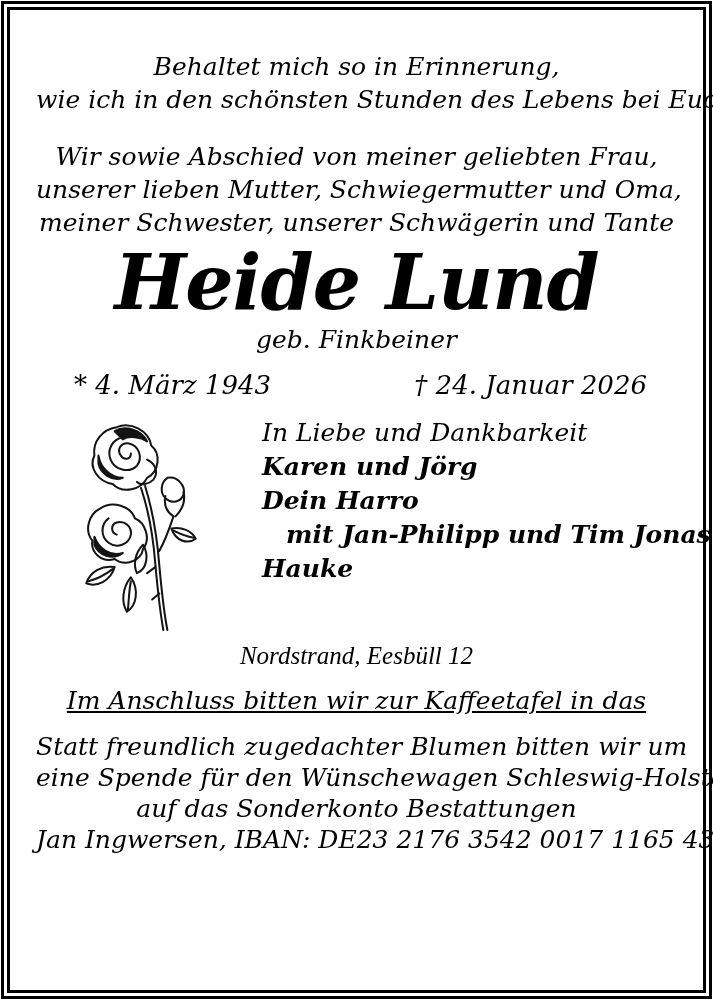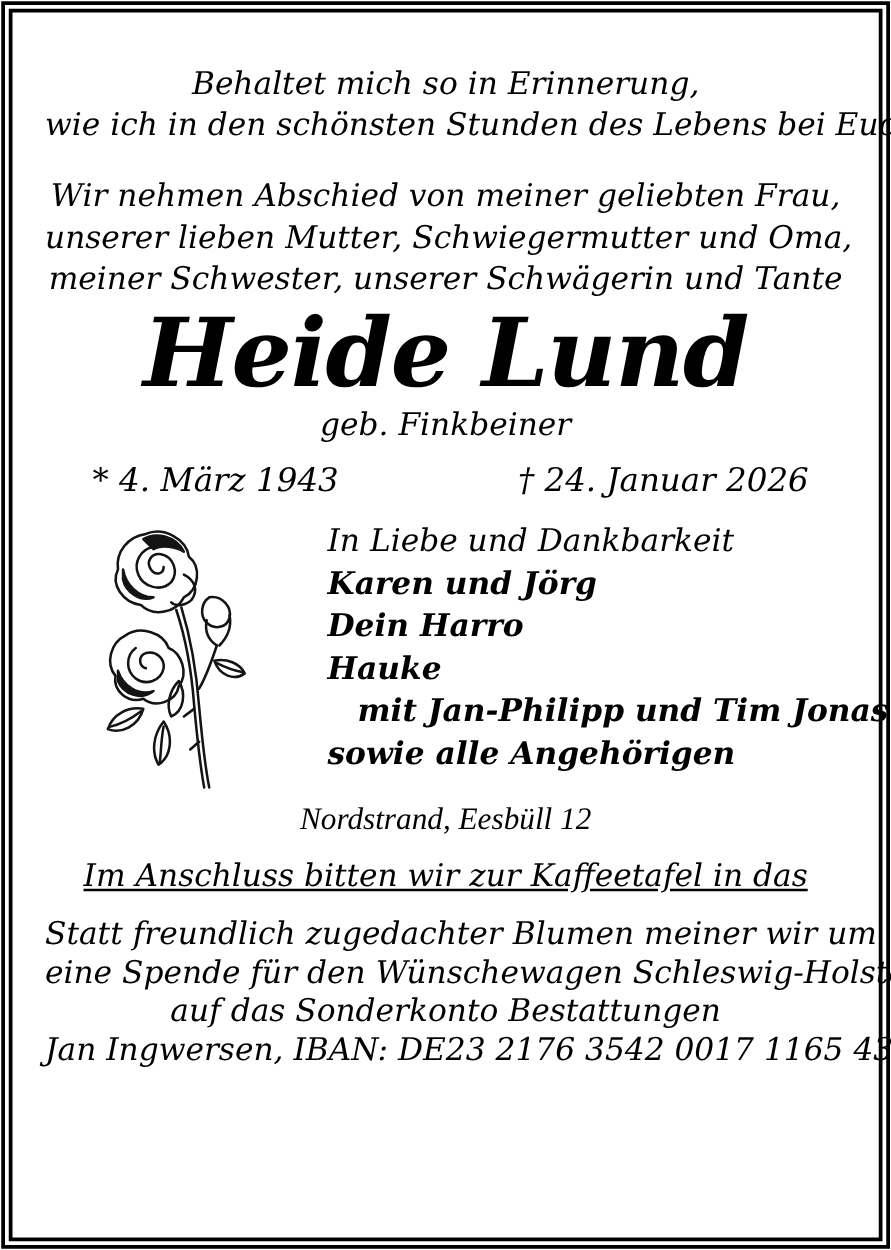--- a/index.html
+++ b/index.html
@@ -119,21 +119,21 @@
   <div class="frame-inner"></div>
 
   <div class="content">
 
     <div class="epigraph">
       <div class="line">Behaltet mich so in Erinnerung,</div>
       <div class="line">wie ich in den schönsten Stunden des Lebens bei Euch war.</div>
     </div>
 
     <div class="intro">
-      <div class="line">Wir nehmen Abschied von meiner geliebten Frau,</div>
+      <div class="line">Wir sowie Abschied von meiner geliebten Frau,</div>
       <div class="line">unserer lieben Mutter, Schwiegermutter und Oma,</div>
       <div class="line">meiner Schwester, unserer Schwägerin und Tante</div>
     </div>
 
     <div class="deceased-name">Heide Lund</div>
     <div class="maiden-name">geb. Finkbeiner</div>
 
     <div class="dates-row">
       <span class="line">* 4. März 1943</span>
       <span class="line">† 24. Januar 2026</span>
@@ -172,34 +172,33 @@
             <path d="M92 112 C102 110 112 114 116 122 C108 128 96 124 92 112 Z"></path>
             <path d="M94 114 C102 118 108 120 114 121"></path>
             <path d="M64 128 C56 136 54 148 58 156 C68 152 70 138 64 128 Z"></path>
           </g>
         </svg>
       </div>
       <div class="names-col">
         <div class="mourners-intro line">In Liebe und Dankbarkeit</div>
         <div class="mourner-name line">Karen und Jörg</div>
         <div class="mourner-name line">Dein Harro</div>
+        <div class="mourner-name line indent">mit Jan-Philipp und Tim Jonas</div>
         <div class="mourner-name line">Hauke</div>
-        <div class="mourner-name line indent">mit Jan-Philipp und Tim Jonas</div>
-        <div class="mourner-name line">sowie alle Angehörigen</div>
       </div>
     </div>
 
     <div class="address-line line">Nordstrand, Eesbüll 12</div>
 
 
     <div class="para reception">
       <div class="line">Im Anschluss bitten wir zur Kaffeetafel in das</div>
     </div>
 
     <div class="para donation">
-      <div class="line">Statt freundlich zugedachter Blumen meiner wir um</div>
+      <div class="line">Statt freundlich zugedachter Blumen bitten wir um</div>
       <div class="line">eine Spende für den Wünschewagen Schleswig-Holstein</div>
       <div class="line">auf das Sonderkonto Bestattungen</div>
       <div class="line">Jan Ingwersen, IBAN: DE23 2176 3542 0017 1165 43.</div>
     </div>
 
   </div>
 </div>
 
 </body></html>

